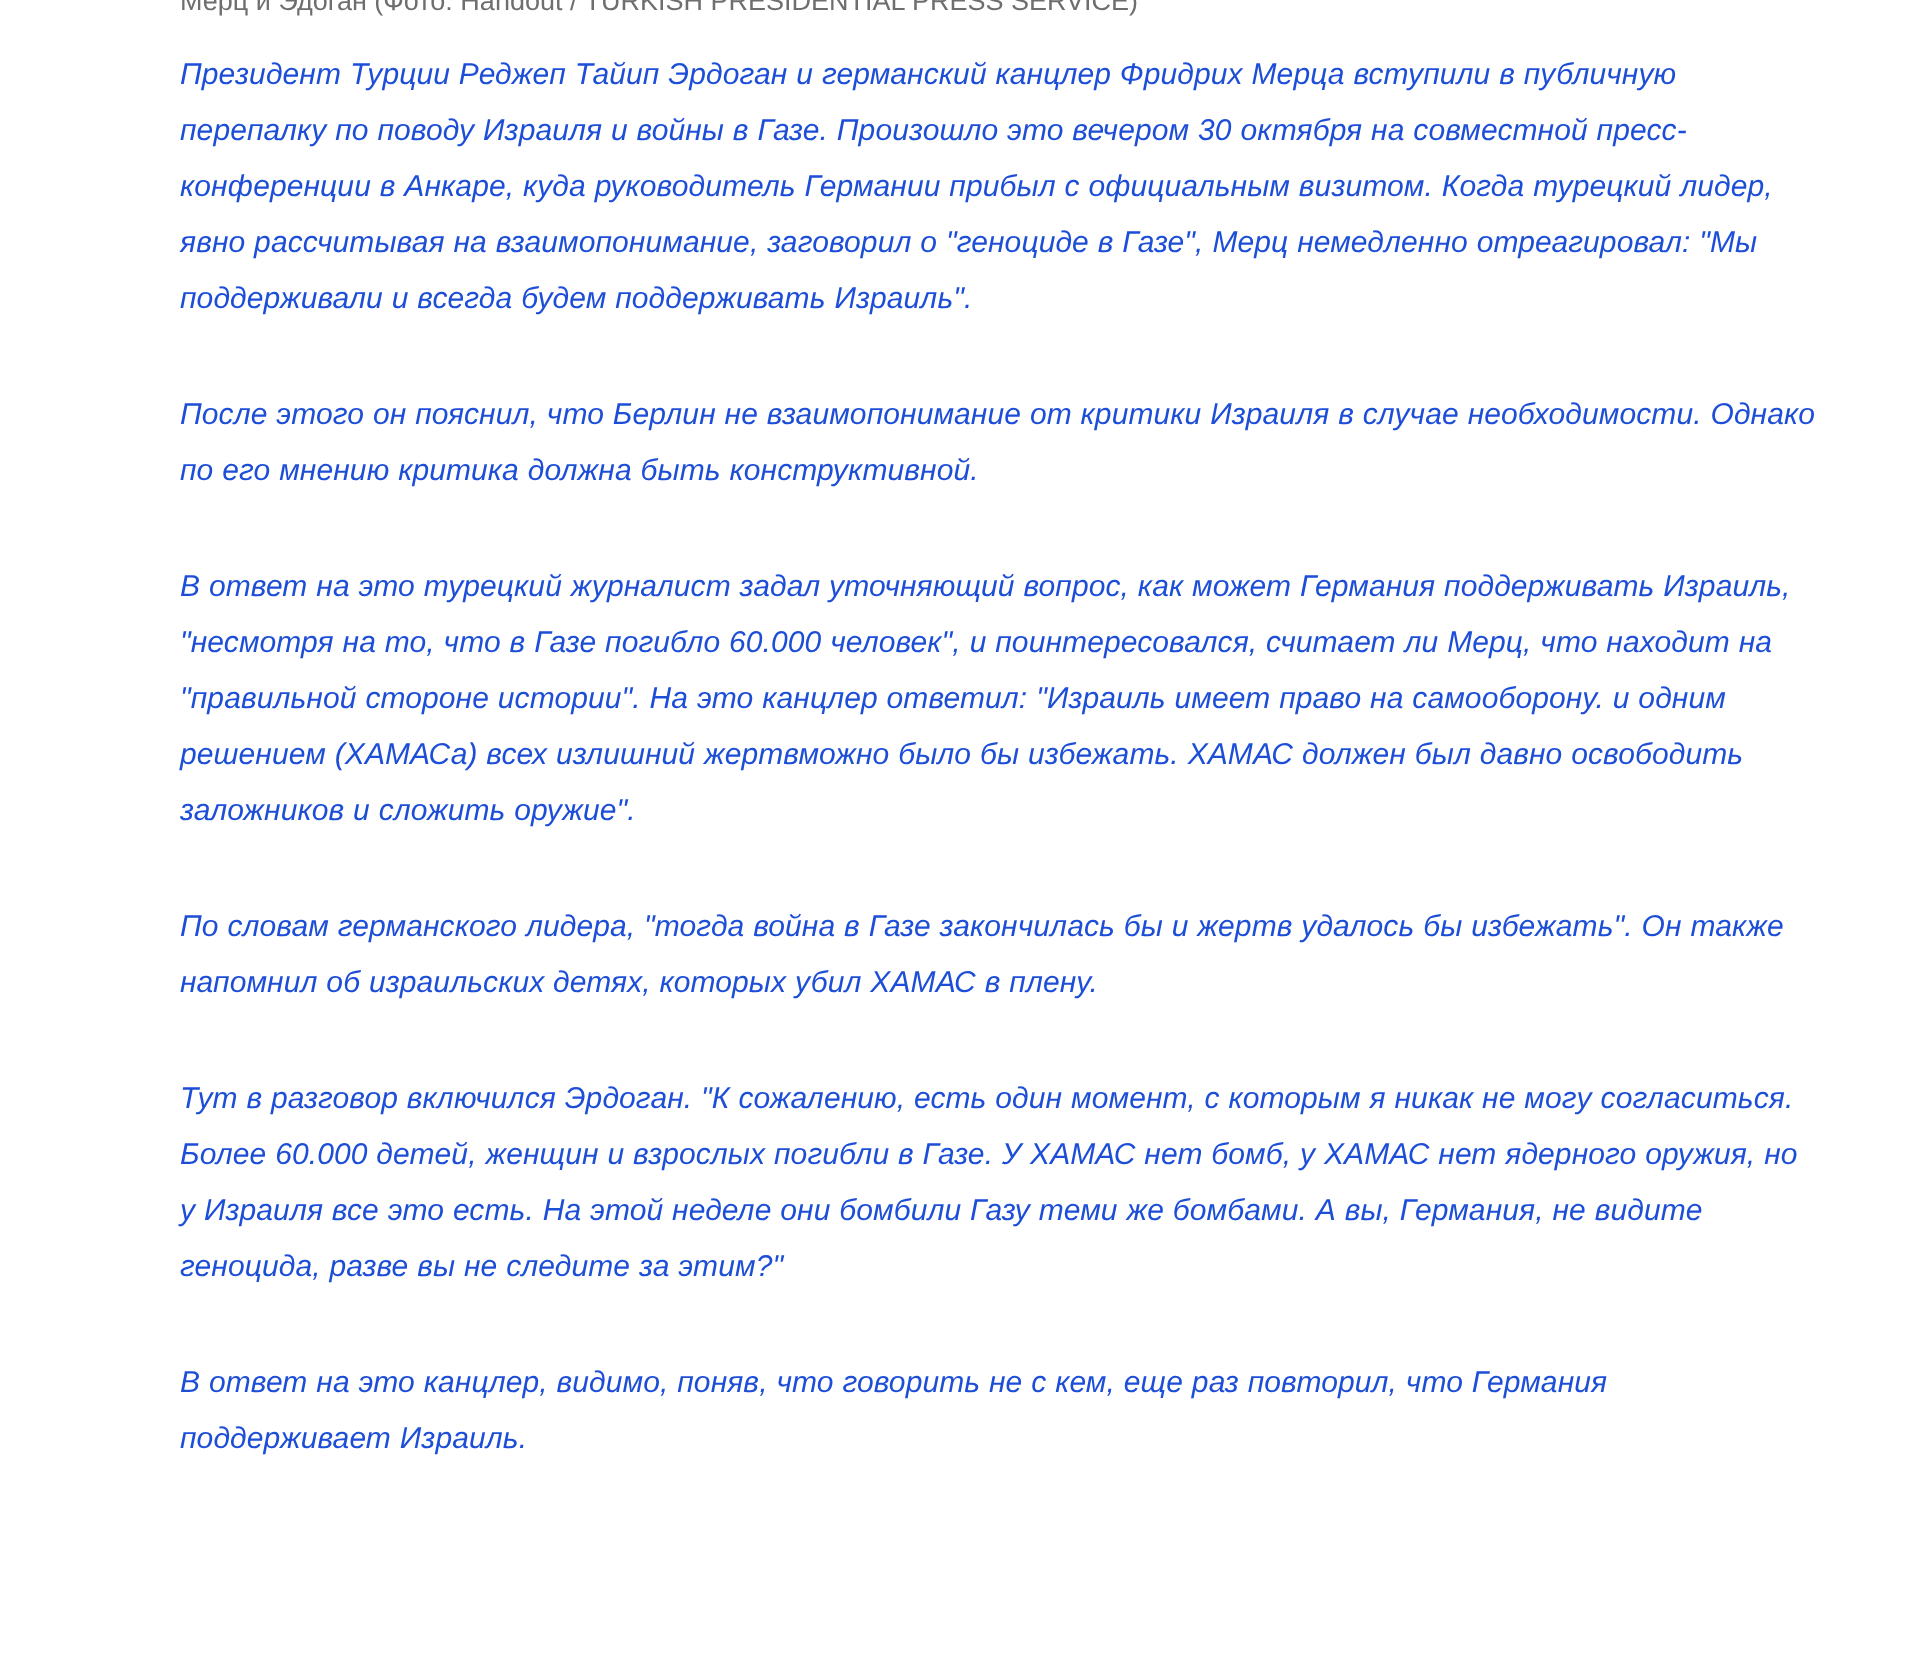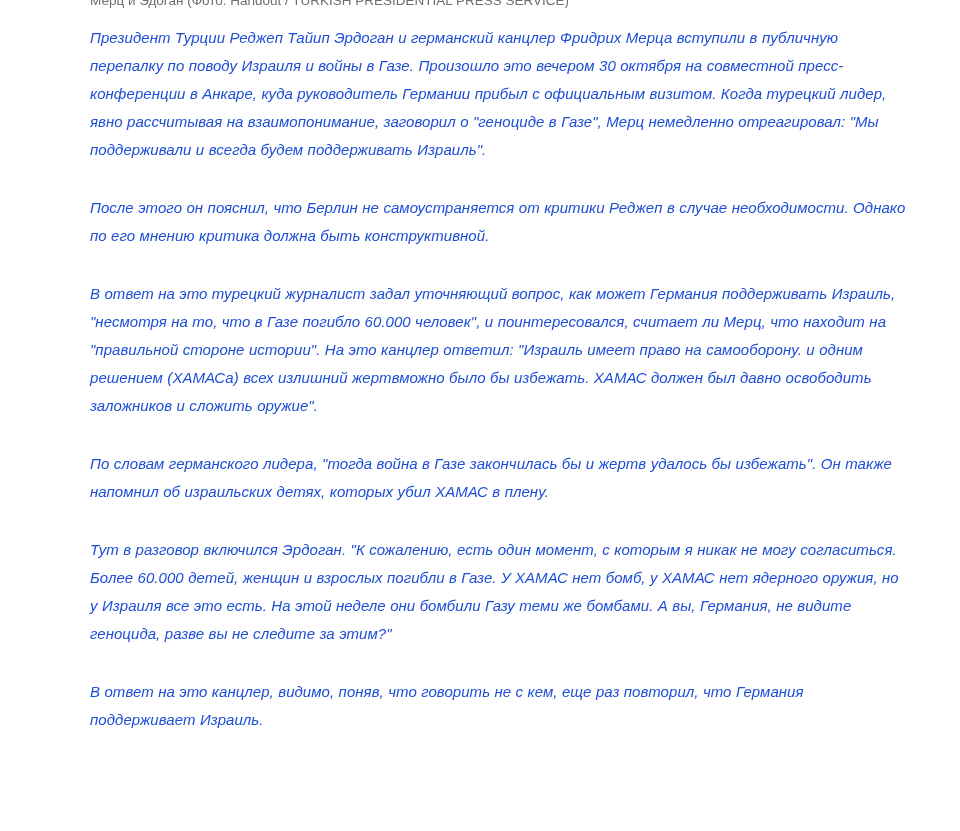--- a/index.html
+++ b/index.html
@@ -69,20 +69,20 @@
 <body>
 
 <div class="page">
 
   <div class="caption-strip">
     <p class="caption">Мерц и Эдоган  (Фото: Handout / TURKISH PRESIDENTIAL PRESS SERVICE)</p>
   </div>
 
   <div class="article-body">
     <p>Президент Турции Реджеп Тайип Эрдоган и германский канцлер Фридрих Мерца вступили в публичную перепалку по поводу Израиля и войны в Газе. Произошло это вечером 30 октября на совместной пресс-конференции в Анкаре, куда руководитель Германии прибыл с официальным визитом. Когда турецкий лидер, явно рассчитывая на взаимопонимание, заговорил о "геноциде в Газе", Мерц немедленно отреагировал: "Мы поддерживали и всегда будем поддерживать Израиль".</p>
-    <p>После этого он пояснил, что Берлин не самоустраняется от критики Реджеп в случае необходимости. Однако по его мнению критика должна быть конструктивной.</p>
+    <p>После этого он пояснил, что Берлин не взаимопонимание от критики Израиля в случае необходимости. Однако по его мнению критика должна быть конструктивной.</p>
     <p>В ответ на это турецкий журналист задал уточняющий вопрос, как может Германия поддерживать Израиль, "несмотря на то, что в Газе погибло 60.000 человек", и поинтересовался, считает ли Мерц, что находит на "правильной стороне истории". На это канцлер ответил: "Израиль имеет право на самооборону. и одним решением (ХАМАСа) всех излишний жертвможно было бы избежать. ХАМАС должен был давно освободить заложников и сложить оружие".</p>
     <p>По словам германского лидера, "тогда война в Газе закончилась бы и жертв удалось бы избежать". Он также напомнил об израильских детях, которых убил ХАМАС в плену.</p>
     <p>Тут в разговор включился Эрдоган. "К сожалению, есть один момент, с которым я никак не могу согласиться. Более 60.000 детей, женщин и взрослых погибли в Газе. У ХАМАС нет бомб, у ХАМАС нет ядерного оружия, но у Израиля все это есть. На этой неделе они бомбили Газу теми же бомбами. А вы, Германия, не видите геноцида, разве вы не следите за этим?"</p>
     <p>В ответ на это канцлер, видимо, поняв, что говорить не с кем, еще раз повторил, что Германия поддерживает Израиль.</p>
   </div>
 
 </div>
 
 </body></html>

